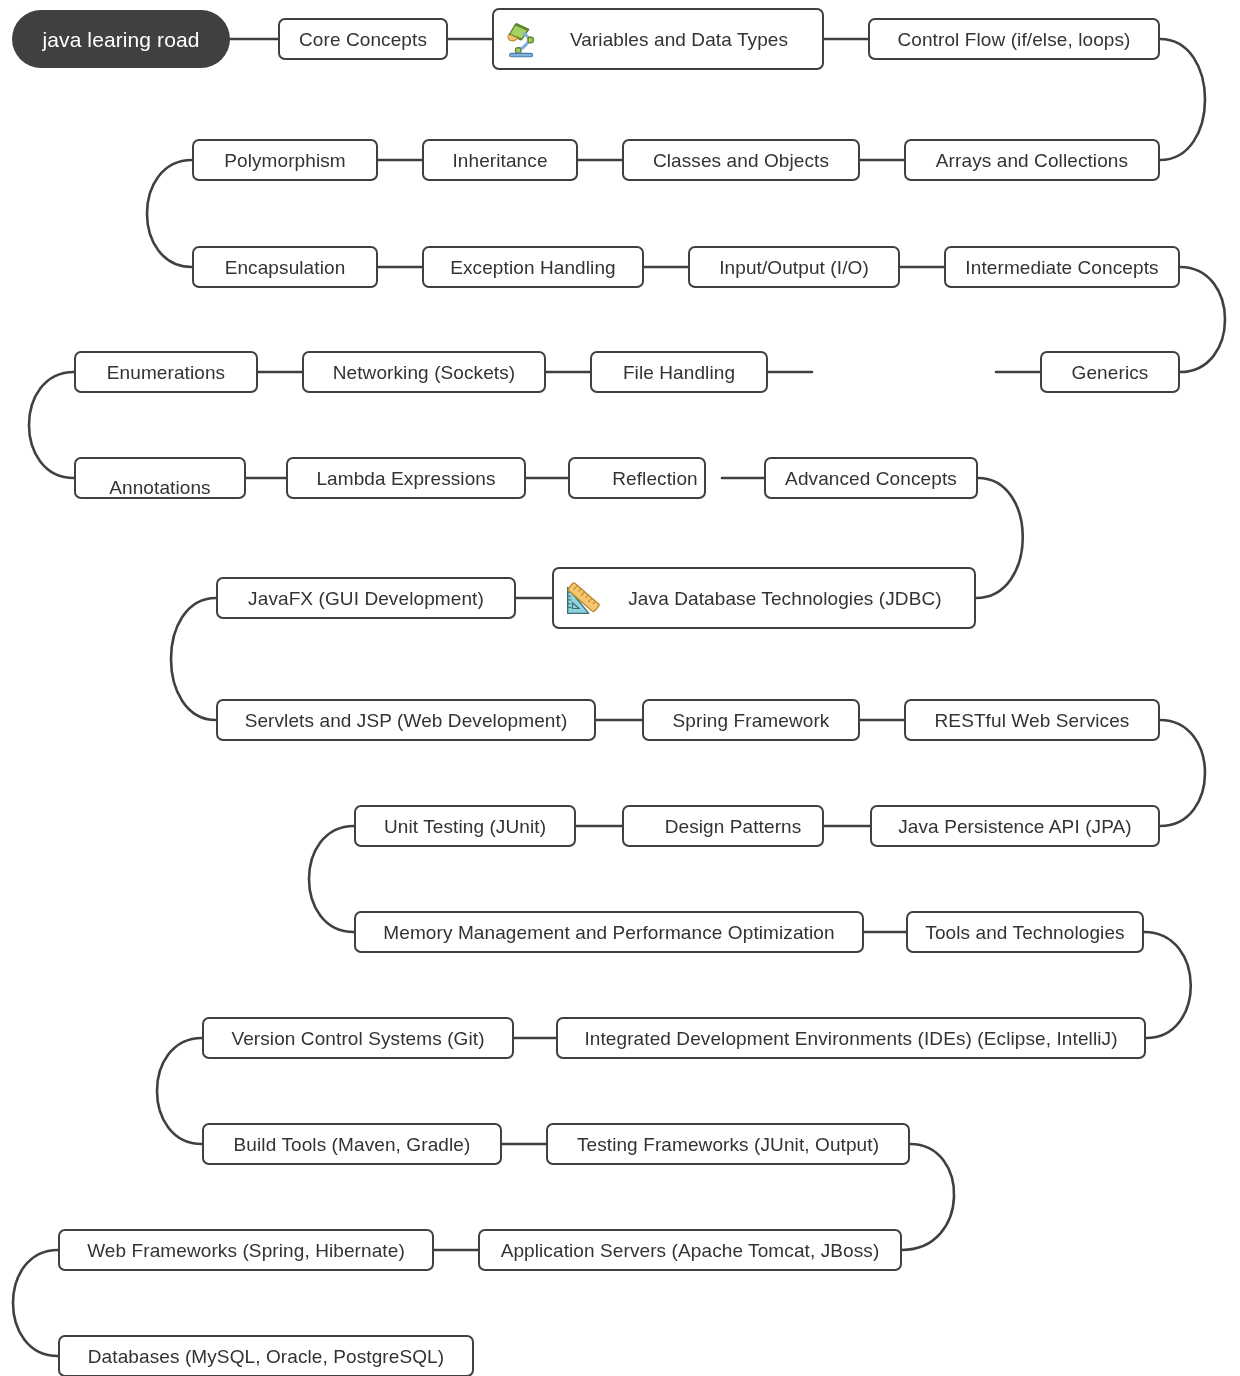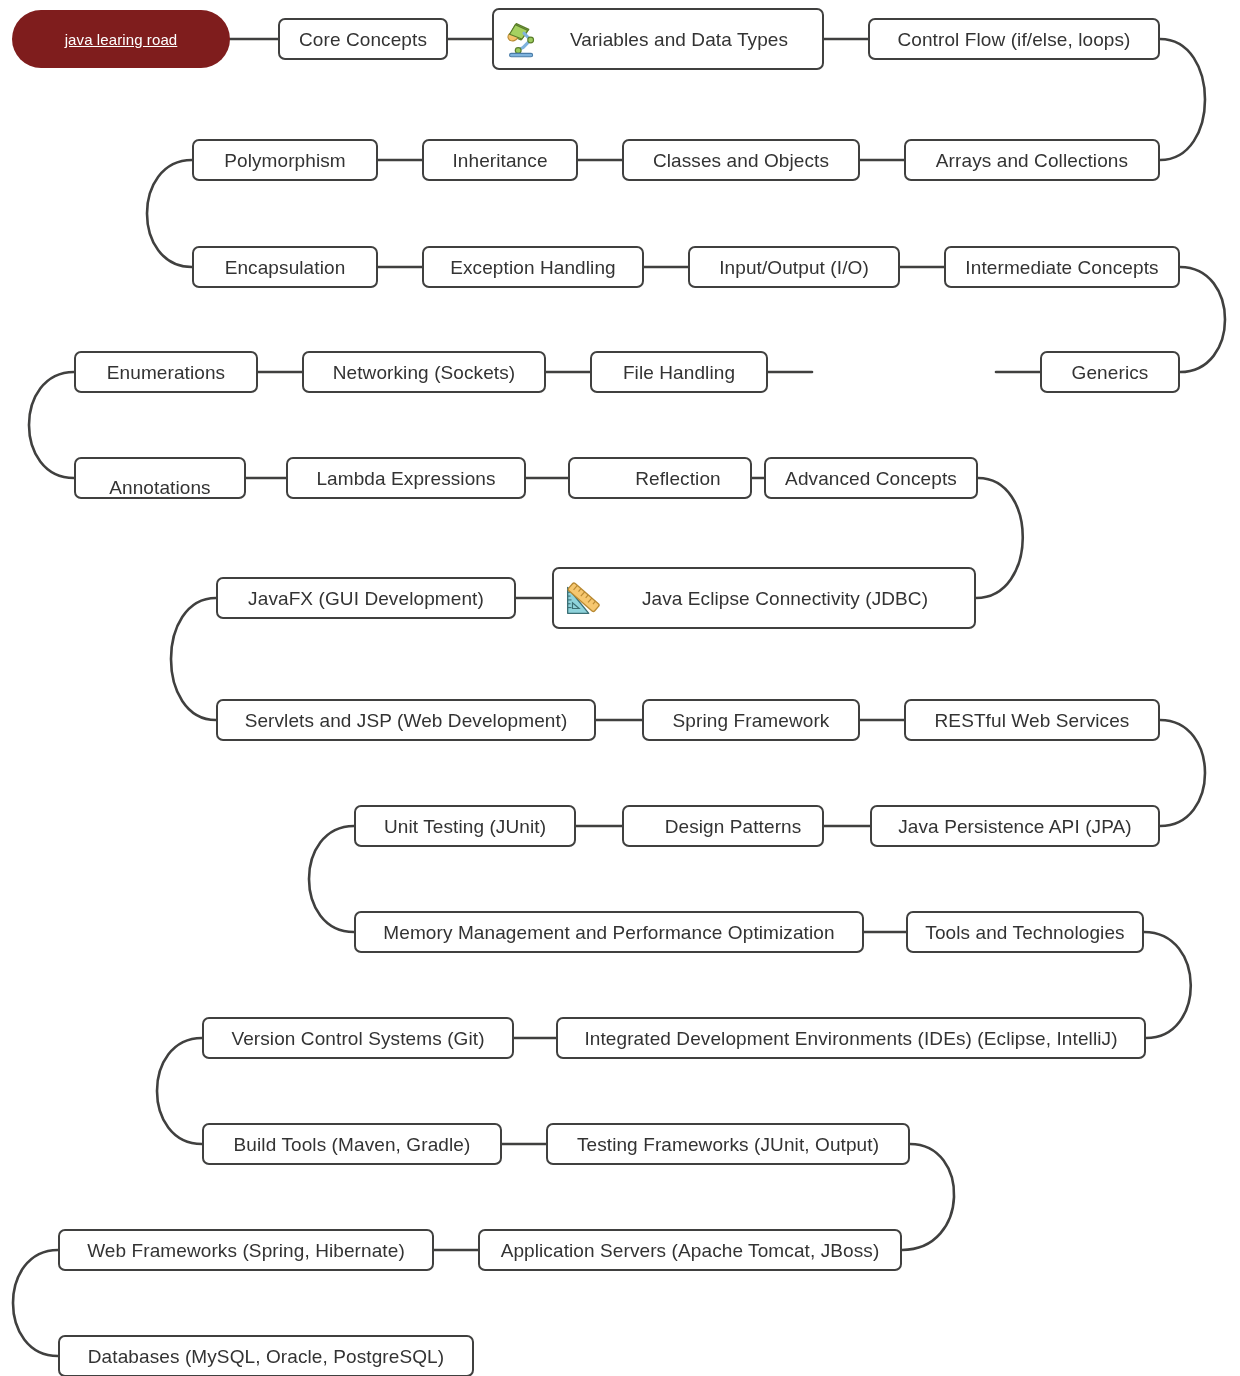--- a/index.html
+++ b/index.html
@@ -35,26 +35,25 @@
     align-items: center;
     justify-content: center;
     color: #333333;
     font-size: 19px;
     line-height: 1;
     letter-spacing: 0.1px;
     white-space: nowrap;
     z-index: 2;
   }
   .node.root {
-    background: #7f1d1d;
+    background: #404040;
     border: none;
     border-radius: 30px;
     color: #ffffff;
-    font-size: 15px;
-    text-decoration: underline;
+    font-size: 21px;
   }
   .node.withicon {
     justify-content: flex-start;
     padding-left: 6px;
   }
   .node.withicon .nodelabel {
     flex: 1 1 auto;
     text-align: center;
     padding-right: 14px;
   }
@@ -168,21 +167,21 @@
     </div>
     <div class="node" style="left: 1040px; top: 351px; width: 140px; height: 42px;">
       <span class="nodelabel">Generics</span>
     </div>
     <div class="node" style="left: 74px; top: 457px; width: 172px; height: 42px; align-items: flex-end;">
       <span class="nodelabel">Annotations</span>
     </div>
     <div class="node" style="left: 286px; top: 457px; width: 240px; height: 42px;">
       <span class="nodelabel">Lambda Expressions</span>
     </div>
-    <div class="node" style="left: 568px; top: 457px; width: 184px; height: 42px; padding-left: 36px;">
+    <div class="node" style="left: 568px; top: 457px; width: 138px; height: 42px; padding-left: 36px;">
       <span class="nodelabel">Reflection</span>
     </div>
     <div class="node" style="left: 764px; top: 457px; width: 214px; height: 42px;">
       <span class="nodelabel">Advanced Concepts</span>
     </div>
     <div class="node" style="left: 216px; top: 577px; width: 300px; height: 42px;">
       <span class="nodelabel">JavaFX (GUI Development)</span>
     </div>
     <div class="node withicon" style="left: 552px; top: 567px; width: 424px; height: 62px;">
   <svg class="nodeicon" viewBox="0 0 48 48" xmlns="http://www.w3.org/2000/svg">
@@ -200,21 +199,21 @@
       <g stroke="#b98a33" stroke-width="1.2">
         <line x1="11" y1="18" x2="11" y2="24"></line>
         <line x1="16" y1="18" x2="16" y2="22"></line>
         <line x1="21" y1="18" x2="21" y2="24"></line>
         <line x1="26" y1="18" x2="26" y2="22"></line>
         <line x1="31" y1="18" x2="31" y2="24"></line>
         <line x1="36" y1="18" x2="36" y2="22"></line>
       </g>
     </g>
   </svg>
-<span class="nodelabel">Java Eclipse Connectivity (JDBC)</span>
+<span class="nodelabel">Java Database Technologies (JDBC)</span>
     </div>
     <div class="node" style="left: 216px; top: 699px; width: 380px; height: 42px;">
       <span class="nodelabel">Servlets and JSP (Web Development)</span>
     </div>
     <div class="node" style="left: 642px; top: 699px; width: 218px; height: 42px;">
       <span class="nodelabel">Spring Framework</span>
     </div>
     <div class="node" style="left: 904px; top: 699px; width: 256px; height: 42px;">
       <span class="nodelabel">RESTful Web Services</span>
     </div>

